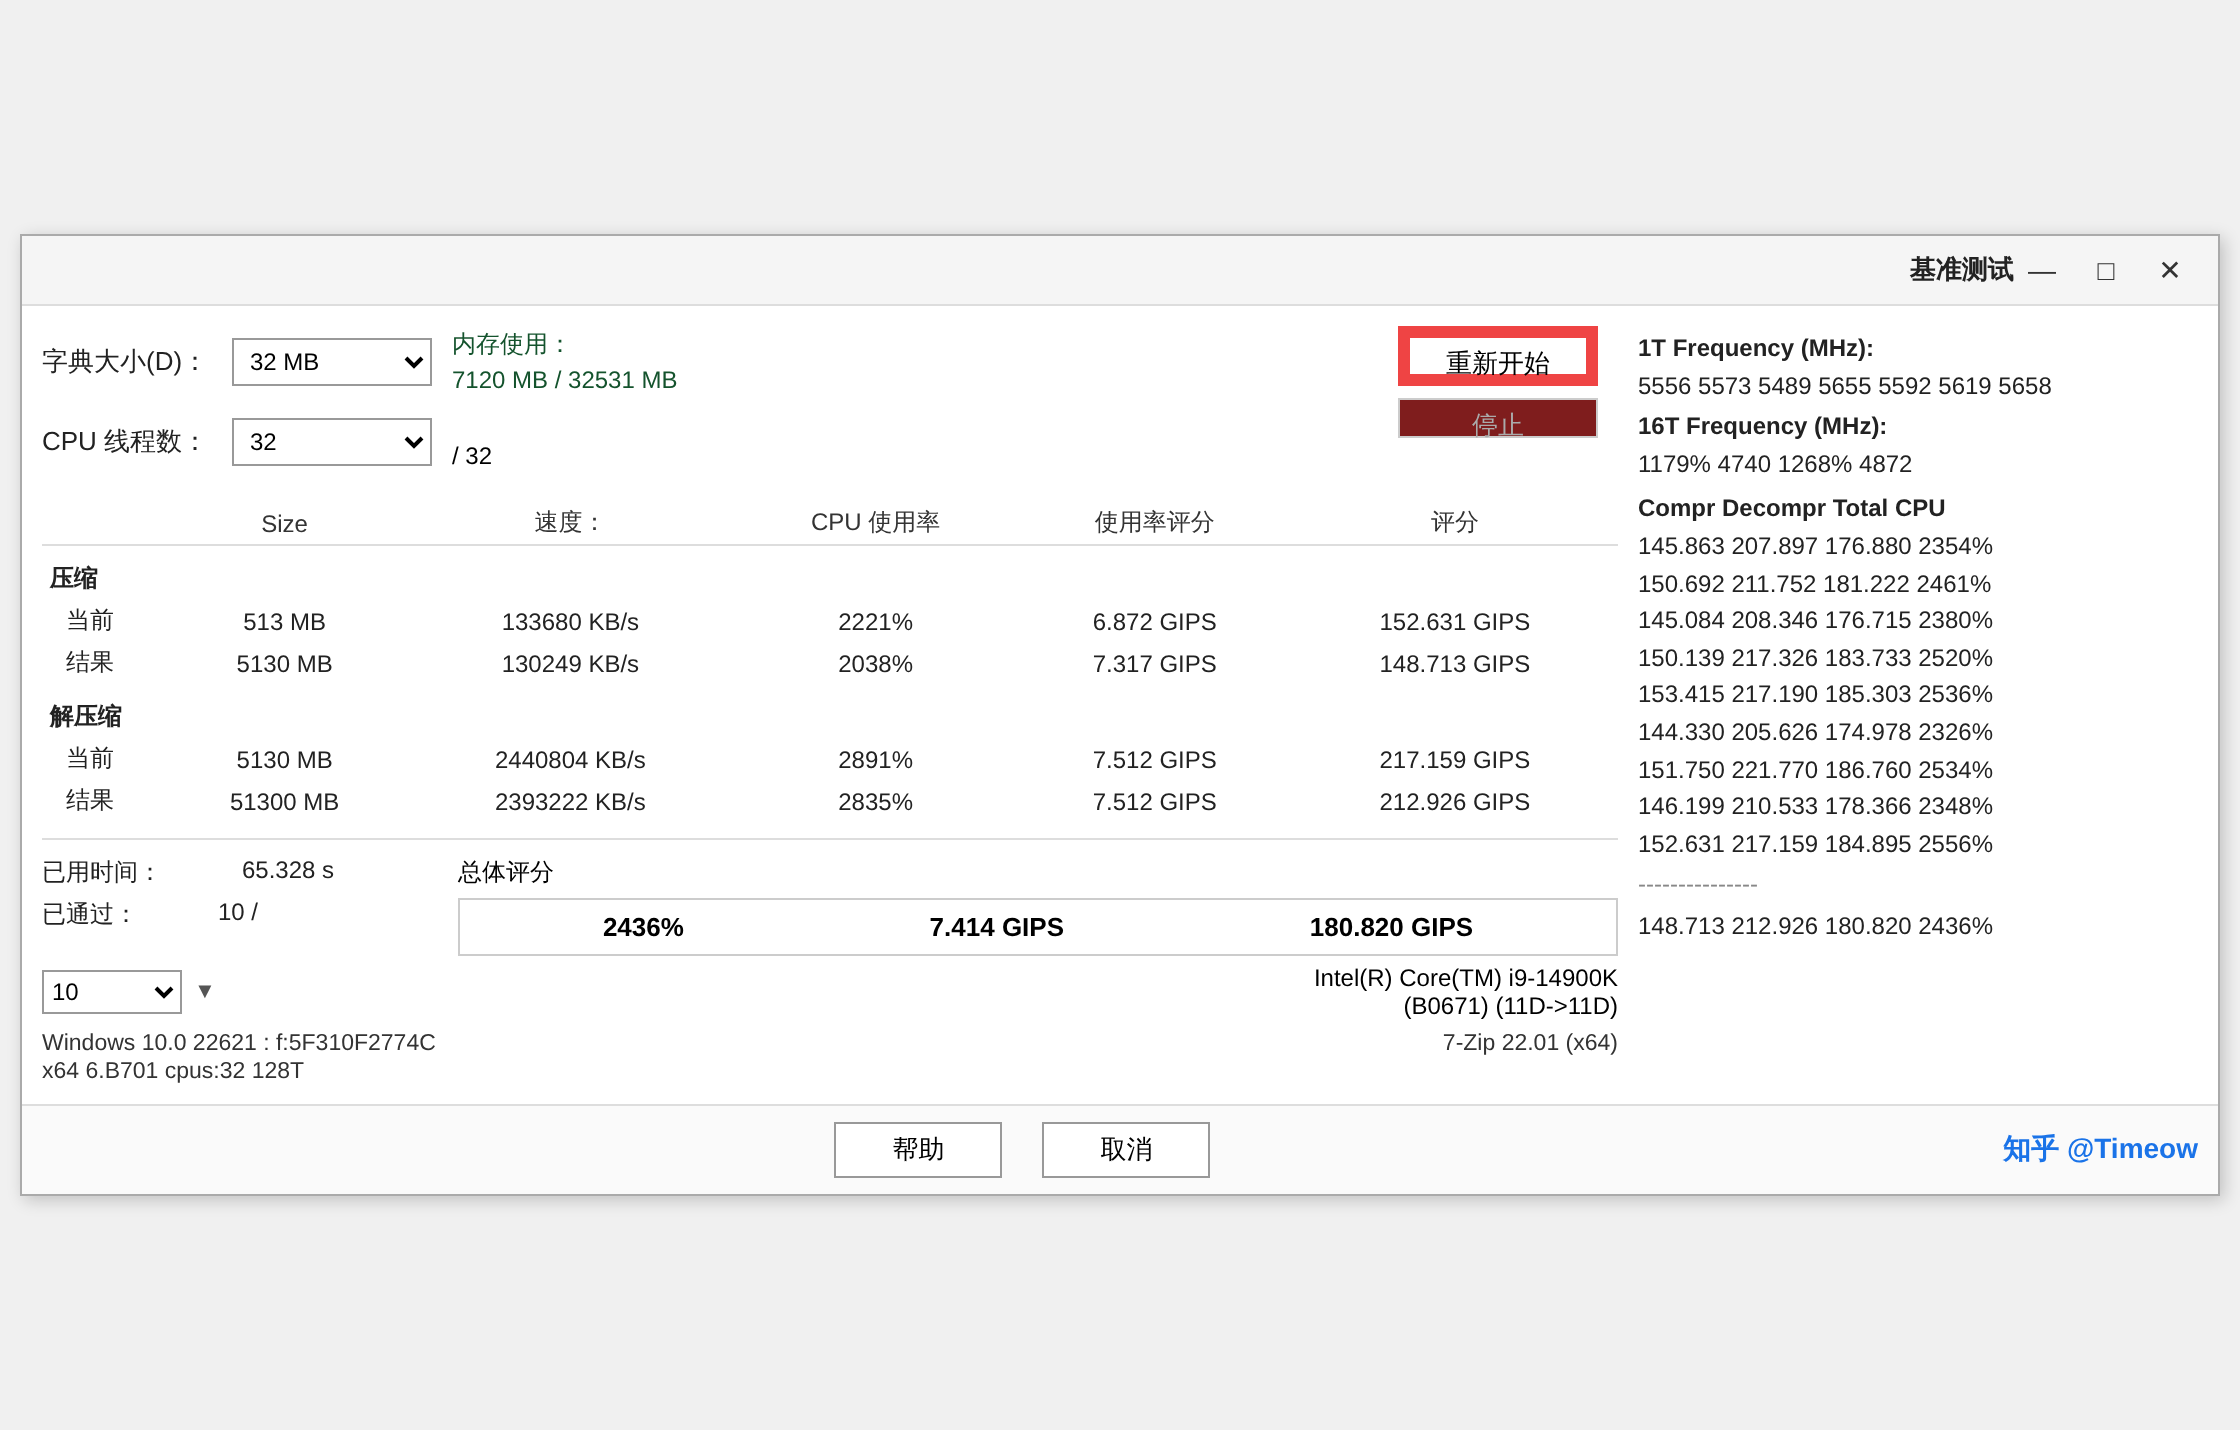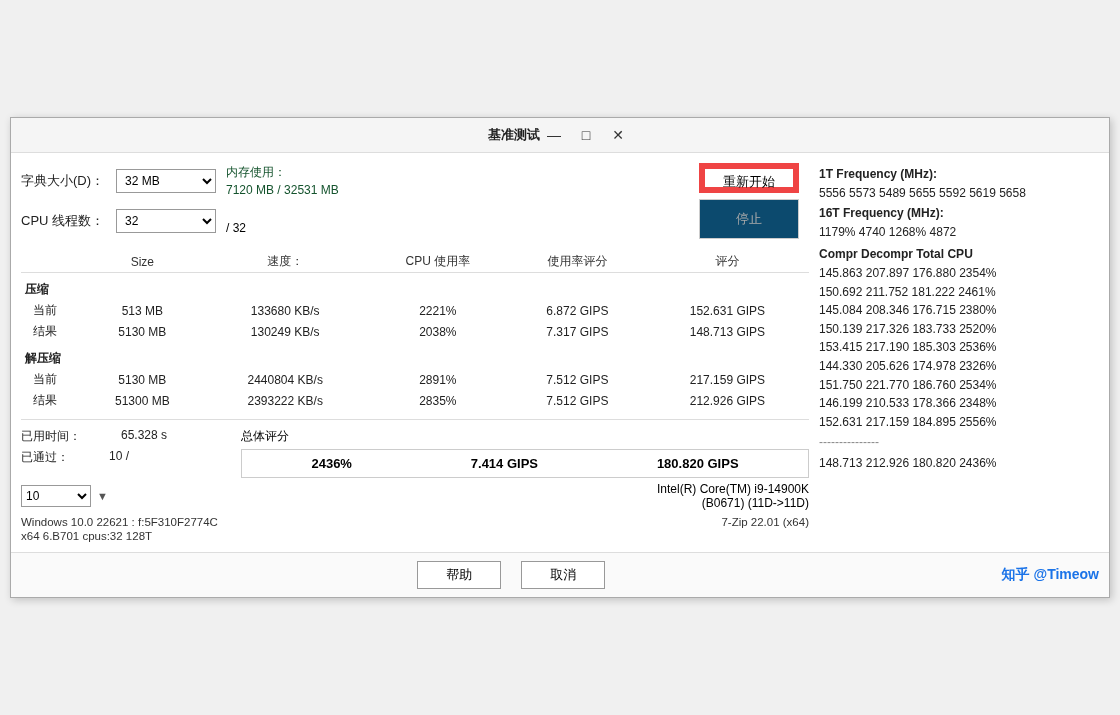--- a/index.html
+++ b/index.html
@@ -19,21 +19,21 @@
       background: #ffffff;
       border: 1px solid #aaa;
       box-shadow: 2px 2px 8px rgba(0,0,0,0.2);
     }
     .title-bar {
       background: #f5f5f5;
       border-bottom: 1px solid #ddd;
       padding: 6px 10px;
       display: flex;
       align-items: center;
-      justify-content: center;
+      justify-content: flex-end;
     }
     .title-text {
       font-size: 13px;
       font-weight: bold;
       color: #222;
     }
     .title-controls {
       display: flex;
       gap: 4px;
     }
@@ -93,26 +93,26 @@
     .btn-primary {
       background: white;
       border: 6px solid #ef4444;
       padding: 4px 16px;
       font-size: 13px;
       cursor: pointer;
       height: 30px;
       min-width: 100px;
     }
     .btn-disabled {
-      background: #0c4a6e;
+      background: #7f1d1d;
       border: 1px solid #ccc;
       color: #aaa;
       padding: 4px 16px;
       font-size: 13px;
-      height: 40px;
+      height: 20px;
       min-width: 100px;
     }
 
     .data-table {
       width: 100%;
       border-collapse: collapse;
       margin-top: 4px;
       font-size: 12px;
     }
     .data-table th {
@@ -279,21 +279,21 @@
             <td>2393222 KB/s</td>
             <td>2835%</td>
             <td>7.512 GIPS</td>
             <td>212.926 GIPS</td>
           </tr>
         </tbody>
       </table>
 
       <hr class="divider">
 
-      <div style="display:flex; gap:20px; margin-bottom:4px;">
+      <div style="display:flex; gap:8px; margin-bottom:4px;">
         <div style="min-width:200px;">
           <div class="status-row">
             <span>已用时间：</span>
             <span>65.328 s</span>
           </div>
           <div class="status-row" style="margin-top:4px;">
             <span>已通过：</span>
             <span>10 /</span>
           </div>
         </div>

